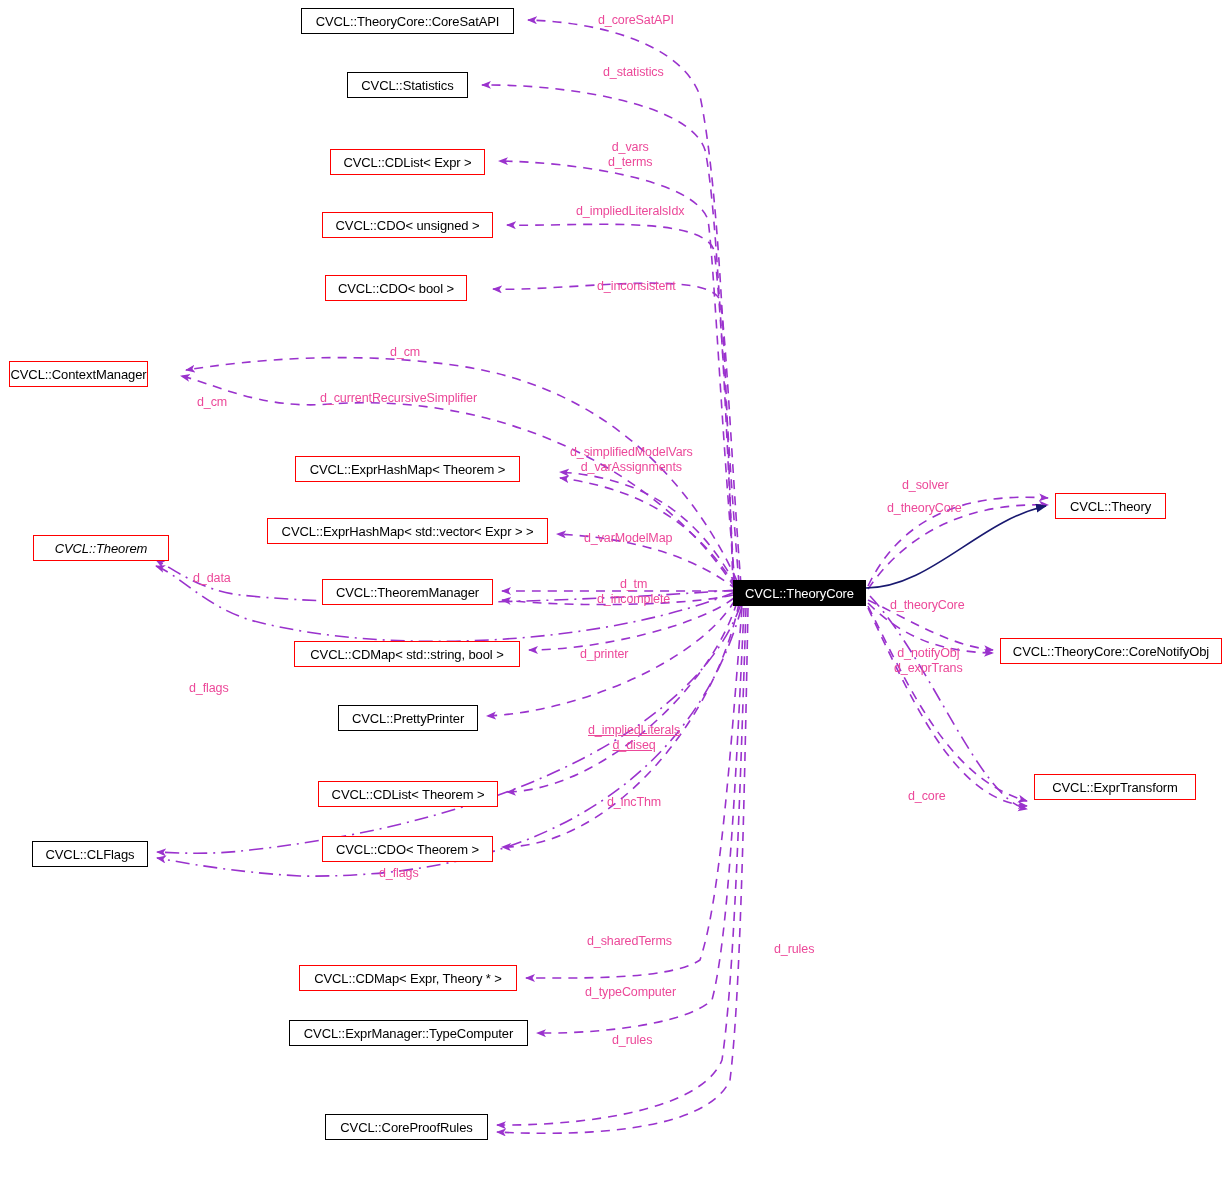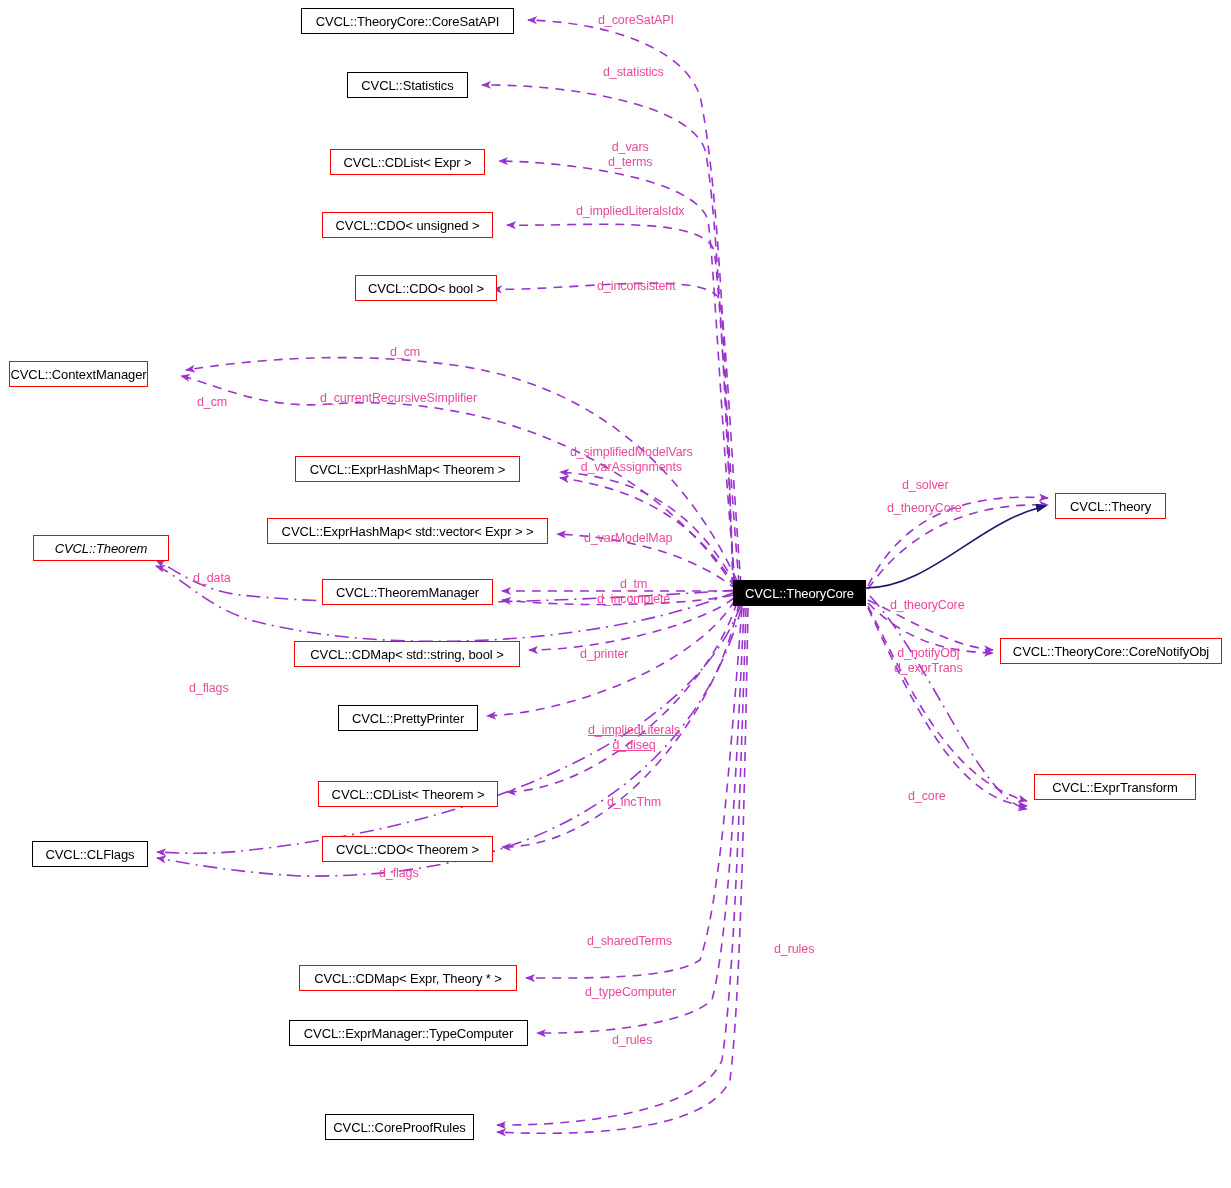--- a/index.html
+++ b/index.html
@@ -130,21 +130,21 @@
     </div>
     <div class="node" style="left: 347px; top: 72px; width: 121px;">
       <span>CVCL::Statistics</span>
     </div>
     <div class="node red" style="left: 330px; top: 149px; width: 155px;">
       <span>CVCL::CDList&lt; Expr &gt;</span>
     </div>
     <div class="node red" style="left: 322px; top: 212px; width: 171px;">
       <span>CVCL::CDO&lt; unsigned &gt;</span>
     </div>
-    <div class="node red" style="left: 355px; top: 275px; width: 142px;">
+    <div class="node red" style="left: 325px; top: 275px; width: 142px;">
       <span>CVCL::CDO&lt; bool &gt;</span>
     </div>
     <div class="node red" style="left: 9px; top: 361px; width: 139px;">
       <span>CVCL::ContextManager</span>
     </div>
     <div class="node red" style="left: 295px; top: 456px; width: 225px;">
       <span>CVCL::ExprHashMap&lt; Theorem &gt;</span>
     </div>
     <div class="node red" style="left: 33px; top: 535px; width: 136px; font-style: italic;">
       <span>CVCL::Theorem</span>
@@ -181,21 +181,21 @@
     </div>
     <div class="node" style="left: 32px; top: 841px; width: 116px;">
       <span>CVCL::CLFlags</span>
     </div>
     <div class="node red" style="left: 299px; top: 965px; width: 218px;">
       <span>CVCL::CDMap&lt; Expr, Theory * &gt;</span>
     </div>
     <div class="node" style="left: 289px; top: 1020px; width: 239px;">
       <span>CVCL::ExprManager::TypeComputer</span>
     </div>
-    <div class="node" style="left: 325px; top: 1114px; width: 149px;">
+    <div class="node" style="left: 325px; top: 1114px; width: 163px;">
       <span>CVCL::CoreProofRules</span>
     </div>
     <div class="edge-label" style="left: 598px; top: 13px;">d_coreSatAPI</div>
     <div class="edge-label" style="left: 603px; top: 65px;">d_statistics</div>
     <div class="edge-label two-line" style="left: 608px; top: 140px;">d_vars<br>d_terms</div>
     <div class="edge-label" style="left: 576px; top: 204px;">d_impliedLiteralsIdx</div>
     <div class="edge-label" style="left: 597px; top: 279px;">d_inconsistent</div>
     <div class="edge-label" style="left: 390px; top: 345px;">d_cm</div>
     <div class="edge-label" style="left: 197px; top: 395px;">d_cm</div>
     <div class="edge-label" style="left: 320px; top: 391px;">d_currentRecursiveSimplifier</div>

